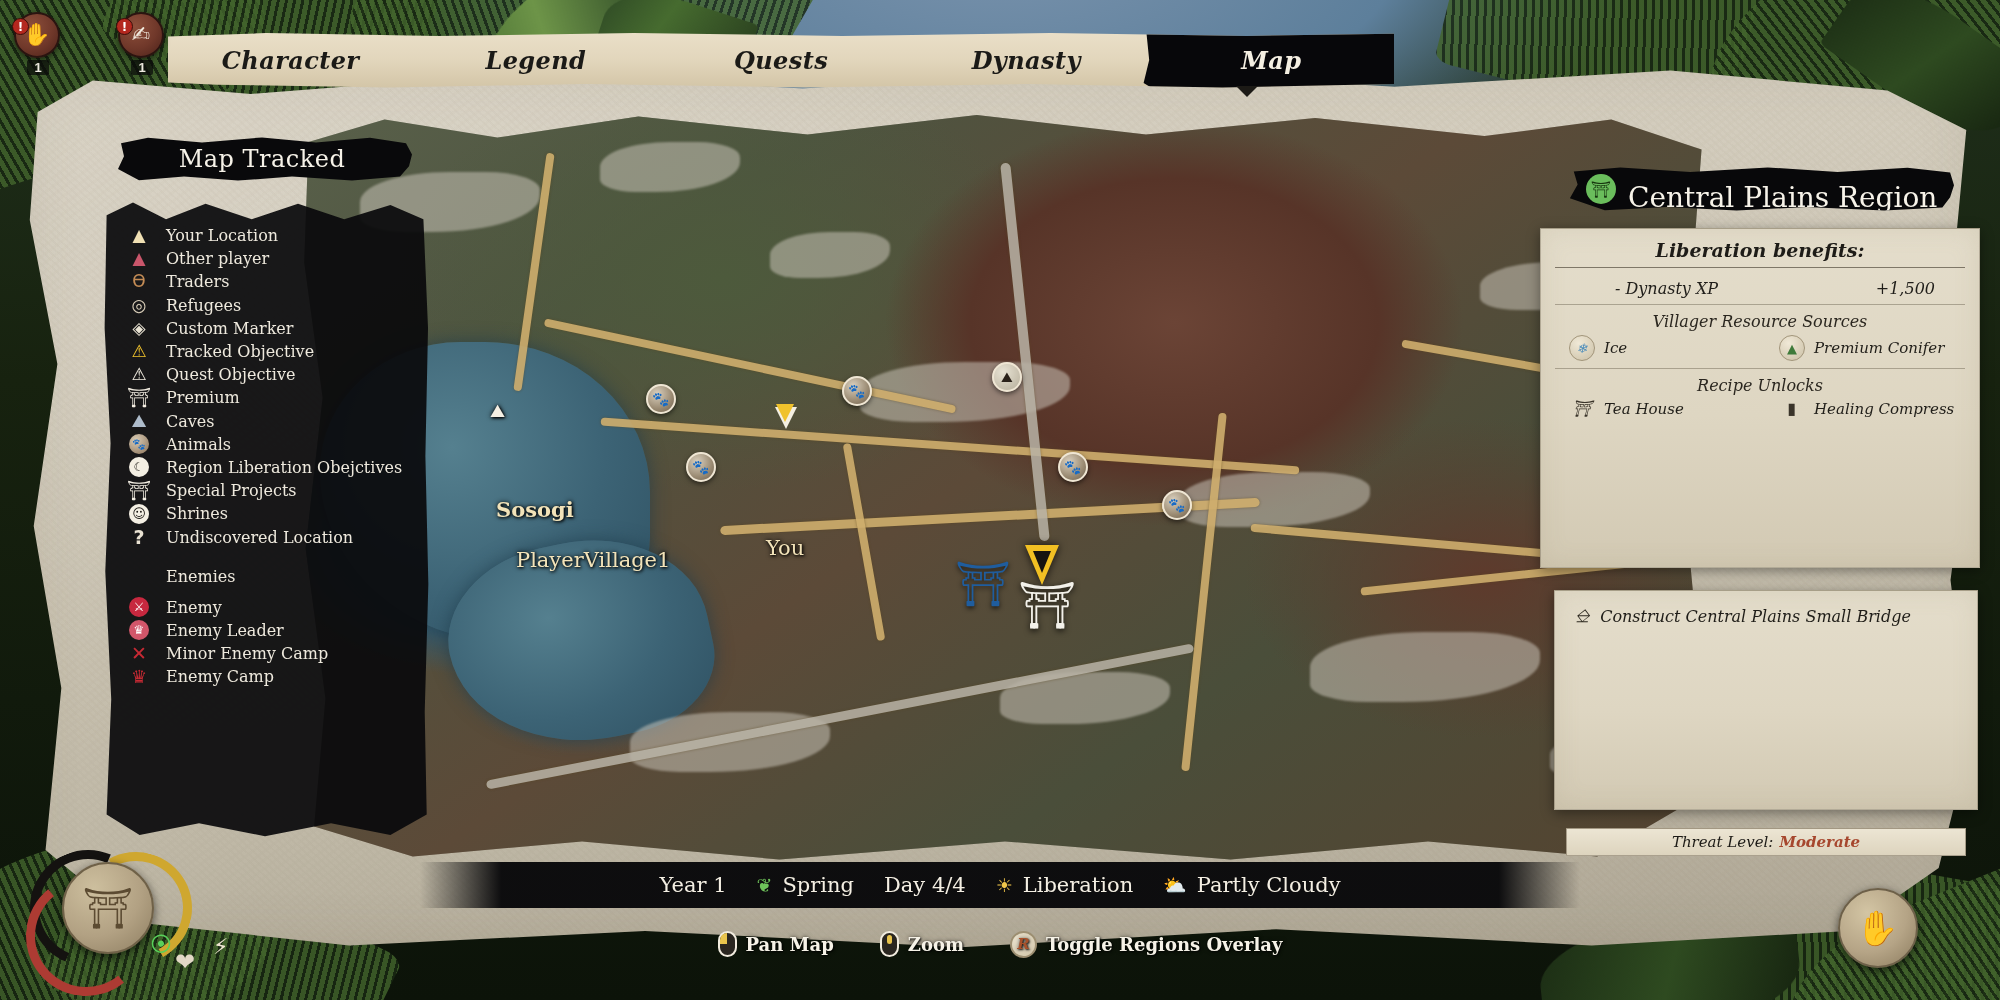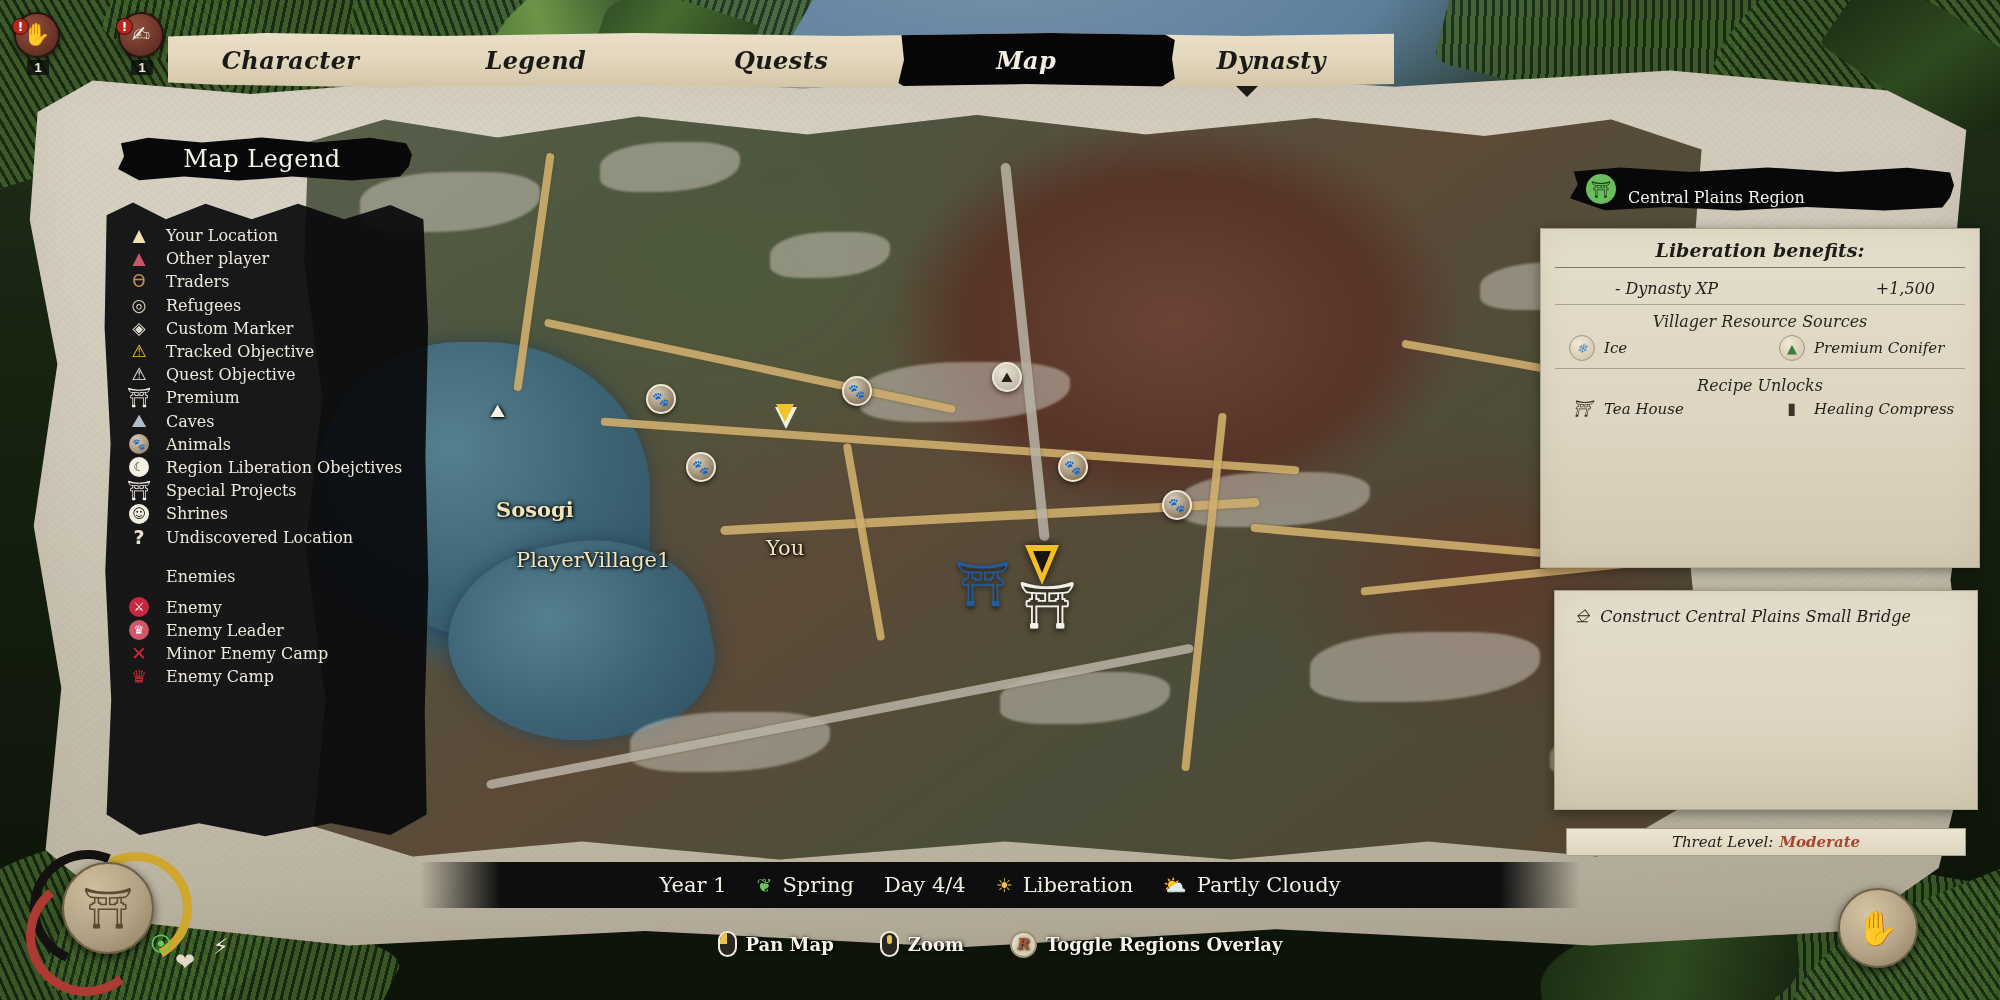--- a/index.html
+++ b/index.html
@@ -215,21 +215,21 @@
     position: absolute; left: 1566px; top: 166px; width: 388px; height: 46px; z-index: 26;
     background: #08080a; display: flex; align-items: center; gap: 12px; padding-left: 20px;
     clip-path: polygon(2% 12%, 14% 3%, 32% 13%, 52% 3%, 70% 13%, 88% 4%, 99% 14%,
                        100% 42%, 99% 68%, 97% 90%, 82% 97%, 62% 89%, 44% 97%, 26% 89%, 10% 96%, 1% 70%, 3% 40%);
   }
   #region-title .rt-icon {
     width: 30px; height: 30px; border-radius: 50%; background: #6abd5c;
     display: flex; align-items: center; justify-content: center; font-size: 16px; color: #17350f;
   }
   #region-title .rt-text {
-    font-family: "DejaVu Serif", serif; font-size: 16px; color: #f7f3e9; margin-top: 16px;
+    font-family: "DejaVu Serif", serif; font-size: 28px; color: #f7f3e9; margin-top: 16px;
   }
   .rp-card {
     position: absolute; z-index: 22;
     background: linear-gradient(180deg, #e4ddcb 0%, #ded6c2 55%, #d2c9b3 100%);
     border: 1px solid rgba(90,78,58,.35);
     box-shadow: 0 3px 12px rgba(0,0,0,.4), inset 0 0 26px rgba(150,136,108,.16);
   }
   #rp-benefits { left: 1540px; top: 228px; width: 440px; height: 340px; padding: 10px 14px; }
   #rp-conditions { left: 1554px; top: 590px; width: 424px; height: 220px; padding: 10px 14px; }
   .rp-h {
@@ -374,22 +374,22 @@
     <span class="glyph">✍</span>
     <span class="badge-excl">!</span>
   </div>
   <div class="badge-count">1</div>
 </div>
 
 <div id="tabbar">
   <div class="tab">Character</div>
   <div class="tab">Legend</div>
   <div class="tab">Quests</div>
+  <div class="tab">Dynasty</div>
   <div class="tab active">Map</div>
-  <div class="tab">Dynasty</div>
 </div>
 <div id="tab-caret"></div>
 
 <div id="map-shell">
   <div id="map-terrain"></div>
 
   <div class="water" style="left:20px;top:230px;width:330px;height:300px;"></div>
   <div class="water" style="left:150px;top:430px;width:260px;height:200px;transform:rotate(-12deg);"></div>
 
   <div class="terrain-rock" style="left:60px;top:60px;width:180px;height:60px;"></div>
@@ -444,21 +444,21 @@
 
   <div class="mk-label" style="left:196px;top:385px;font-weight:bold;">Sosogi</div>
   <div class="mk-label" style="left:216px;top:436px;">PlayerVillage1</div>
   <div class="mk-label" style="left:466px;top:424px;">You</div>
 
   <div style="position:absolute;left:476px;top:292px;width:0;height:0;border-left:9px solid transparent;border-right:9px solid transparent;border-top:18px solid #f0c22c;z-index:15;"></div>
 </div>
 <div id="player-arrow"></div>
 
 <div id="legend-title">
-  <span>Map Legend</span>
+  <span>Map Tracked</span>
 </div>
 <div id="legend-panel">
   <div class="lg-row">
     <span class="lg-ico" style="color:#f0e0b4;">▲</span>
     <span class="lg-txt">Your Location</span>
   </div>
   <div class="lg-row">
     <span class="lg-ico" style="color:#c9566b;">▲</span>
     <span class="lg-txt">Other player</span>
   </div>

